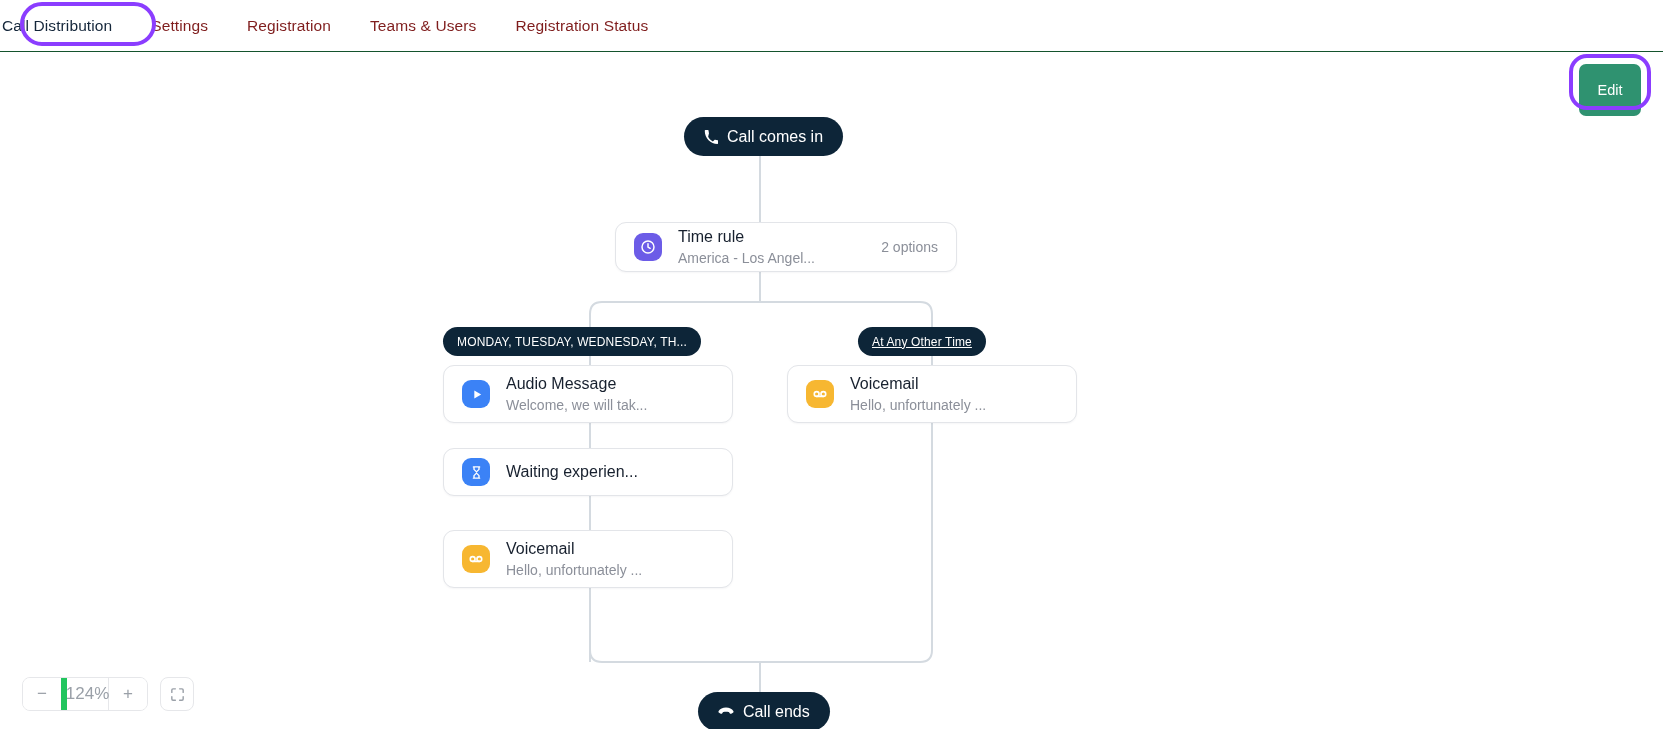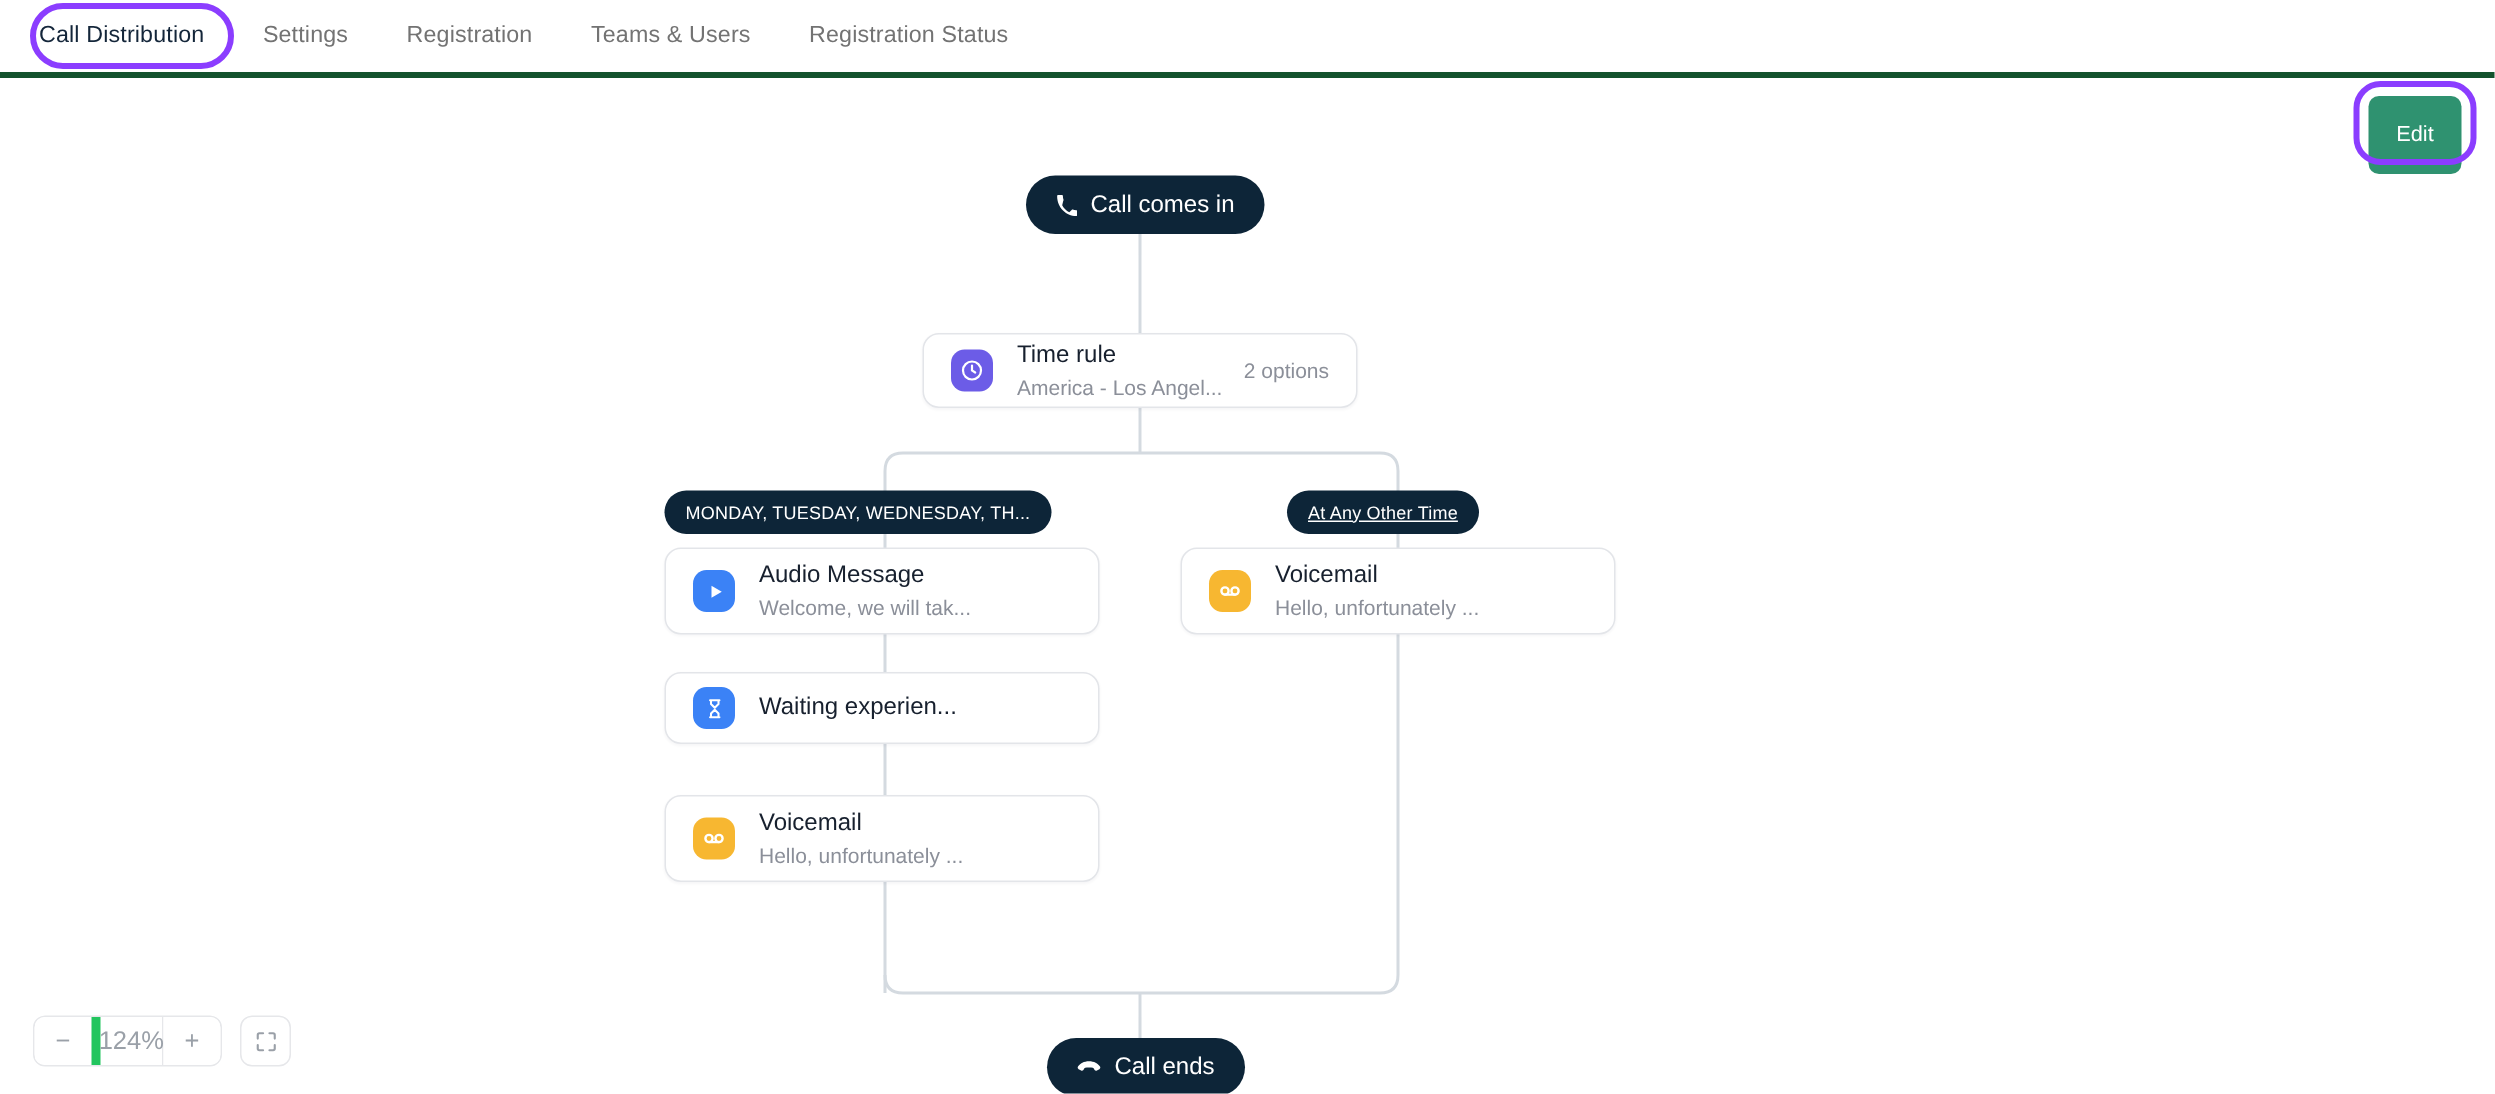--- a/index.html
+++ b/index.html
@@ -7,28 +7,27 @@
     margin: 0; padding: 0;
     width: 1663px; height: 729px;
     overflow: hidden;
     background: #ffffff;
     font-family: "Liberation Sans", sans-serif;
   }
 
   
   .tabbar {
     position: absolute; top: 0; left: 0; right: 0; height: 52px;
-    border-bottom: 4px solid #14532d;
+    border-bottom: 1px solid #14532d;
     display: flex; align-items: center;
-    padding-left: 24px;
     background: #fff;
   }
   .tab {
     font-size: 15.5px;
-    color: #737373;
+    color: #7f1d1d;
     margin-right: 35px;
     letter-spacing: .1px;
     white-space: nowrap;
     cursor: pointer;
     position: relative;
     padding: 4px 2px;
   }
   .tab.active { color: #14263a; }
 
   
@@ -205,21 +204,21 @@
 
     <div class="pill" style="left:684px; top:65px;">
       <span style="display:flex;align-items:center;">
         <svg width="14" height="14" viewBox="0 0 24 24" fill="#ffffff">
           <path d="M6.6 10.8c1.8 3.5 4.6 6.3 8.1 8.1l2.7-2.7c.3-.3.8-.4 1.2-.3 1.3.4 2.7.7 4.1.7.7 0 1.2.5 1.2 1.2V22c0 .7-.5 1.2-1.2 1.2C10.9 23.2.8 13.1.8 .5.8-.2 1.3-.7 2-.7h4.2c.7 0 1.2.5 1.2 1.2 0 1.4.2 2.8.7 4.1.1.4 0 .9-.3 1.2L6.6 10.8z" transform="translate(0.5 0.8)"></path>
         </svg>
       </span>
       <span>Call comes in</span>
     </div>
 
-    <div class="card" style="left:615px; top:170px; width:290px; height:50px;">
+    <div class="card" style="left:615px; top:170px; width:342px; height:50px;">
       <span class="card-icon" style="background:#6c5ce7;">
         <svg width="16" height="16" viewBox="0 0 24 24" fill="none" stroke="#ffffff" stroke-width="2.2" stroke-linecap="round">
           <circle cx="12" cy="12" r="9"></circle>
           <path d="M12 7v5l3.2 2"></path>
         </svg>
       </span>
       <span class="card-text">
         <span class="card-title">Time rule</span>
         <span class="card-sub">America - Los Angel...</span>
       </span>

